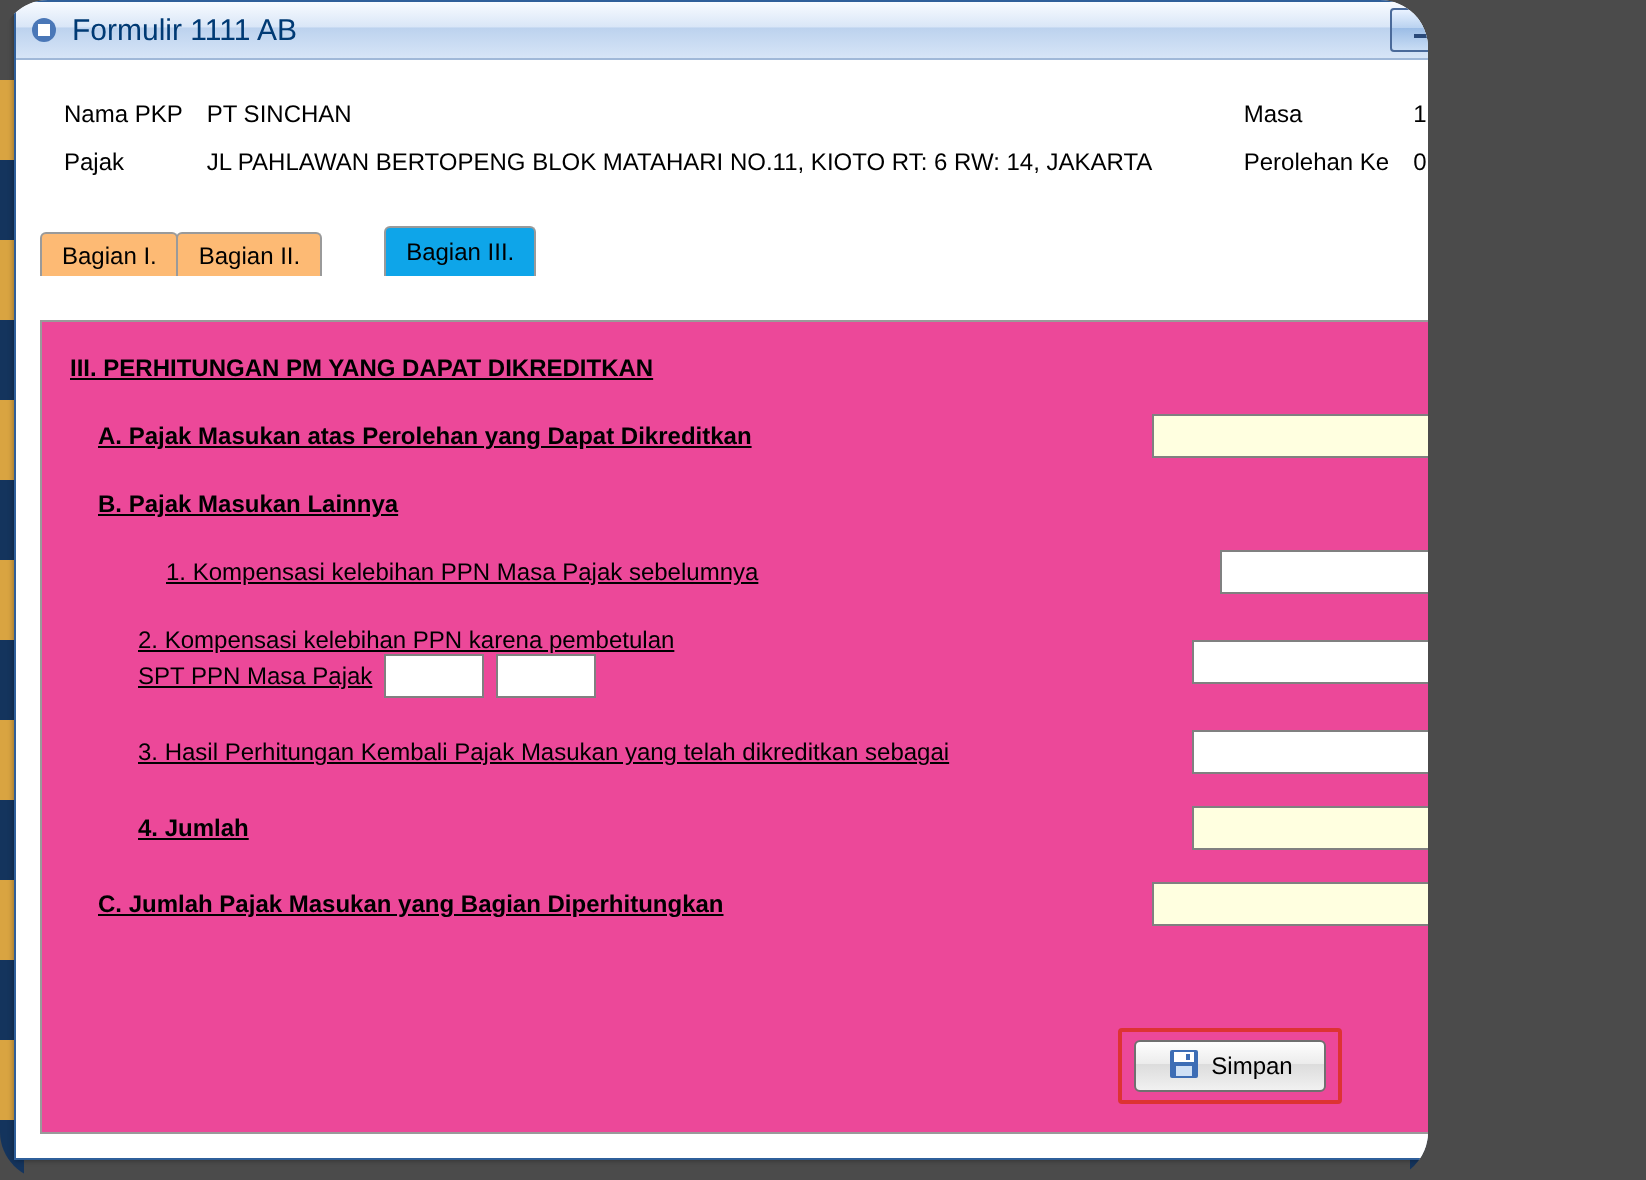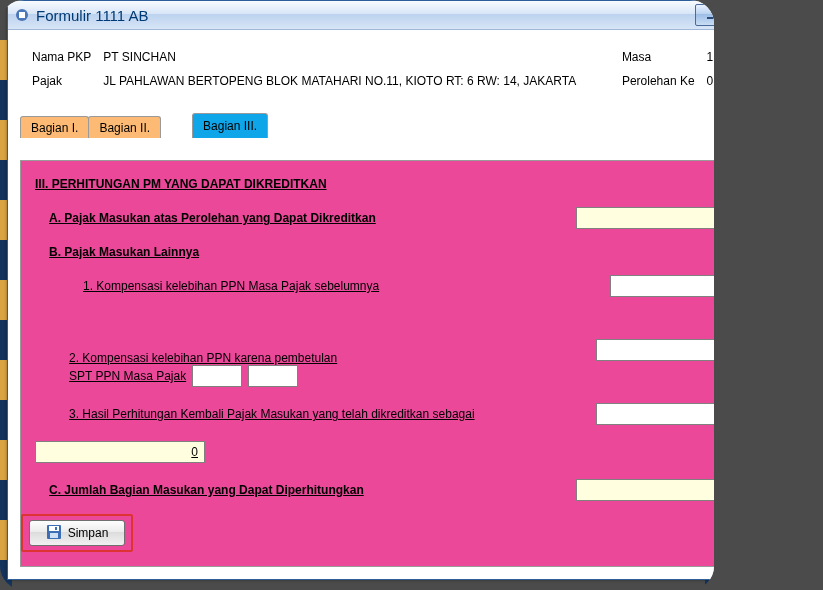--- a/index.html
+++ b/index.html
@@ -27,21 +27,21 @@
   .row{display:flex;align-items:center;margin:0 0 16px 0;gap:17px;}
   .row .lbl{flex:0 0 510px;}
   .row .lbl.bold{font-weight:bold;}
   .row .lbl.ind1{padding-left:14px;}
   .row .lbl.ind2{padding-left:48px;}
   .row .lbl.ind3{padding-left:34px;}
   .smallinputs{display:inline-flex;gap:6px;margin-left:6px;}
   .smallinputs input{width:44px;height:18px;border:1px solid #808080;font:inherit;text-align:center;}
   .nbox{width:156px;height:20px;border:1px solid #808080;background:#ffffe0;text-align:right;padding:0 6px;line-height:20px;}
   .nbox.white{background:#fff;}
-  .footer{position:absolute;left:0;right:13px;bottom:14px;display:flex;padding-right:130px;}
+  .footer{position:absolute;left:0;right:0;bottom:14px;display:flex;justify-content:flex-end;padding-right:130px;}
   .save-wrap{border:2px solid #d33; padding:4px 6px; border-radius:2px;}
   .btn{height:26px;min-width:96px;border:1px solid #707070;border-radius:3px;background:linear-gradient(#fefefe,#ececec 45%,#dcdcdc 46%,#f1f1f1);display:flex;align-items:center;justify-content:center;gap:6px;cursor:pointer;font:inherit;}
 </style>
 </head>
 <body>
 
 <div class="wrap">
   <div class="bg-deco"></div>
   <div class="bg-deco2"></div>
 
@@ -119,46 +119,47 @@
           <div class="row">
             <div class="lbl bold ind1">B. Pajak Masukan Lainnya</div>
           </div>
 
           <div class="row">
             <div class="lbl ind2">1. Kompensasi kelebihan PPN Masa Pajak sebelumnya</div>
             <div class="nbox white">0</div>
           </div>
 
           <div class="row">
-            <div class="lbl ind3" style="flex:0 0 510px;margin-top:38px;">
+            <div class="lbl ind3" style="flex:0 0 510px;">
               <div>2. Kompensasi kelebihan PPN karena pembetulan</div>
               <div style="display:flex;align-items:center;">
                 <span>SPT PPN Masa Pajak</span>
                 <span class="smallinputs">
                   <input type="text" value="" style="">
                   <input type="text" value="" style="">
                 </span>
               </div>
             </div>
             <div class="nbox white">0</div>
           </div>
 
           <div class="row">
             <div class="lbl ind3" style="flex:0 0 510px;">
               <div>3. Hasil Perhitungan Kembali Pajak Masukan yang telah dikreditkan sebagai</div>
             </div>
             <div class="nbox white">0</div>
           </div>
 
           <div class="row">
+            <div class="lbl bold ind3">4. Jumlah</div>
             <div class="nbox">0</div>
           </div>
 
           <div class="row">
-            <div class="lbl bold ind1">C. Jumlah Bagian Masukan yang Dapat Diperhitungkan</div>
+            <div class="lbl bold ind1">C. Jumlah Pajak Masukan yang Bagian Diperhitungkan</div>
             <div class="nbox">0</div>
           </div>
         </div>
 
         <div class="footer">
           <div class="save-wrap">
             <button class="btn">
               <span>
                 <svg width="16" height="16" viewBox="0 0 16 16">
                     <rect x="1" y="1" width="14" height="14" rx="1" fill="#3d6db5"></rect>

